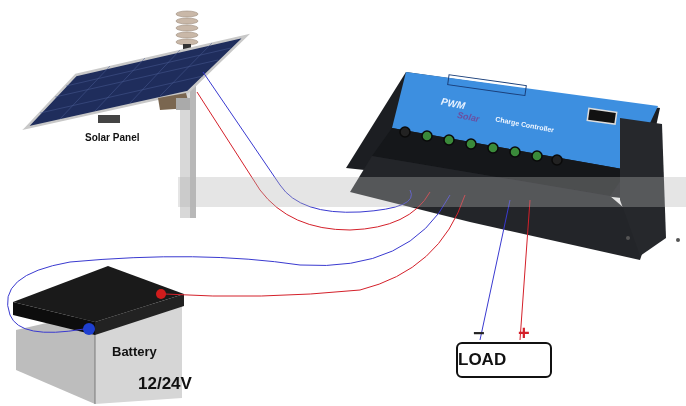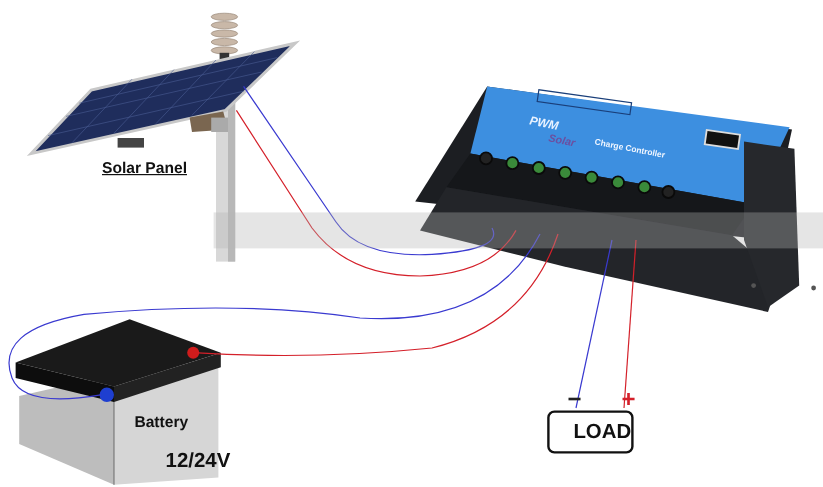--- a/index.html
+++ b/index.html
@@ -1,22 +1,22 @@
 <!DOCTYPE html>
 <html><head>
 <meta charset="utf-8">
 <style>
   html, body { margin:0; padding:0; background:#ffffff; }
   body { width:686px; height:406px; position:relative; overflow:hidden; font-family:"Liberation Sans", sans-serif; }
   .stage { position:absolute; left:0; top:0; width:686px; height:406px; }
   .label { position:absolute; font-weight:bold; color:#111; }
-  .lbl-solar { left:85px; top:132px; font-size:13px;text-decoration:underline; }
+  .lbl-solar { left:85px; top:132px; font-size:10px; }
   .lbl-battery { left:112px; top:344px; font-size:13px; }
   .lbl-volt { left:138px; top:374px; font-size:17px; }
-  .load-box { position:absolute; left:456px; top:342px; width:72px; height:36px; border:2.5px solid #111; border-radius:6px; background:#fff; box-sizing:border-box; display:flex; align-items:center; justify-content:flex-end; font-size:17px; font-weight:bold; color:#111; }
+  .load-box { position:absolute; left:456px; top:342px; width:96px; height:36px; border:2.5px solid #111; border-radius:6px; background:#fff; box-sizing:border-box; display:flex; align-items:center; justify-content:flex-start; font-size:17px; font-weight:bold; color:#111; }
   .sign { position:absolute; font-weight:bold; font-size:20px; line-height:20px; }
   .sign-minus { left:473px; top:323px; color:#222; }
   .sign-plus { left:518px; top:323px; color:#d4202a; }
   .watermark { position:absolute; left:178px; top:177px; width:510px; height:30px; background:rgba(180,180,180,0.35); }
   .watermark-text { position:absolute; left:256px; top:174px; font-size:22px; color:#8a8a8a; letter-spacing:0.5px; }
   .pwm { position:absolute; left:441px; top:98px; font-size:10px; font-weight:bold; font-style:italic; color:#e8f2ff; transform:rotate(11deg); }
   .solar-word { position:absolute; left:457px; top:112px; font-size:9px; font-style:italic; font-weight:bold; color:#6b4fa0; transform:rotate(11deg); }
   .cc-word { position:absolute; left:495px; top:121px; font-size:7px; font-weight:bold; color:#f0f6ff; transform:rotate(11deg); }
 </style>
 </head>

